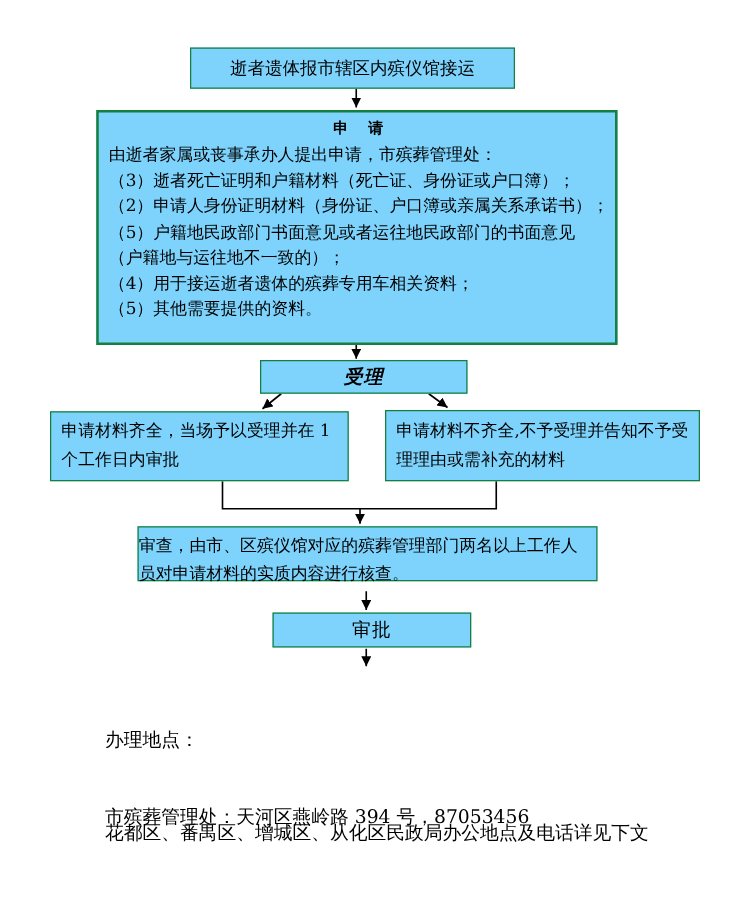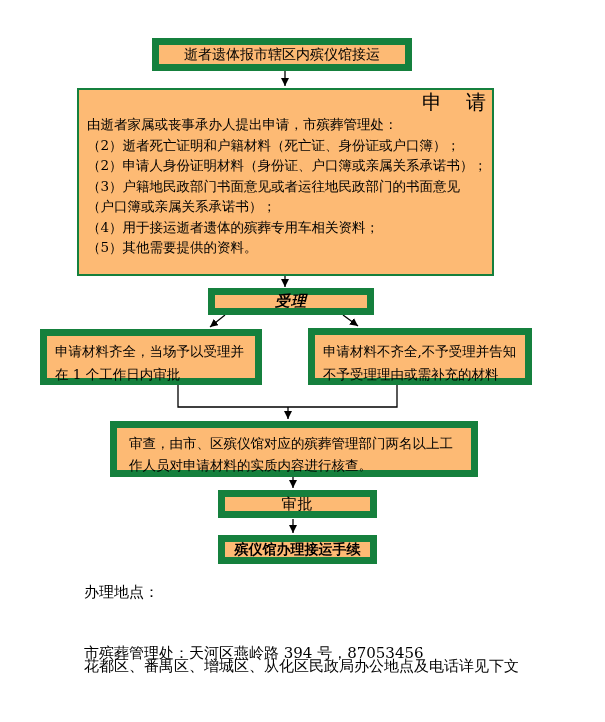--- a/index.html
+++ b/index.html
@@ -14,68 +14,68 @@
     overflow: hidden;
   }
   .connectors {
     position: absolute;
     left: 0; top: 0;
     width: 605px; height: 722px;
     pointer-events: none;
   }
   .box {
     position: absolute;
-    border: 7px solid #15803d;
-    background: #fdba74;
+    border: 1px solid #15803d;
+    background: #7dd3fc;
   }
   .center-text {
     display: flex;
     align-items: center;
     justify-content: center;
     text-align: center;
   }
   .node-start {
     left: 152px; top: 38px; width: 260px; height: 33px;
     font-size: 14px;
   }
   .node-apply {
     left: 77px; top: 88px; width: 417px; height: 188px;
     border-width: 2px;
     padding: 1px 4px 0 8px;
   }
   .apply-title {
-    text-align: right;
-    font-weight: normal;
-    font-size: 20px;
+    text-align: center;
+    font-weight: bold;
+    font-size: 12px;
     line-height: 23px;
     letter-spacing: 2px;
   }
   .apply-line {
     font-size: 13.5px;
     line-height: 20.5px;
     white-space: nowrap;
   }
   .node-accept {
     left: 208px; top: 288px; width: 166px; height: 27px;
     font-weight: bold; font-size: 15px; letter-spacing: 1px; font-style: italic;
   }
   .node-branch-left {
-    left: 40px; top: 329px; width: 222px; height: 56px;
+    left: 40px; top: 329px; width: 239px; height: 56px;
     font-size: 13.5px; line-height: 23px;
     padding: 4px 8px 0 8px;
   }
   .node-branch-right {
-    left: 308px; top: 328px; width: 224px; height: 57px;
+    left: 308px; top: 328px; width: 252px; height: 57px;
     font-size: 13.5px; line-height: 23px;
     padding: 5px 8px 0 8px;
   }
   .node-review {
-    left: 110px; top: 421px; width: 368px; height: 56px;
+    left: 110px; top: 421px; width: 368px; height: 44px;
     font-size: 13.5px; line-height: 22px;
-    padding: 4px 10px 0 12px;
+    padding: 4px 10px 0 0;
   }
   .node-approve {
     left: 218px; top: 490px; width: 159px; height: 28px;
     font-weight: normal; font-size: 15px; letter-spacing: 1px;
   }
   .node-final {
     left: 218px; top: 535px; width: 159px; height: 29px;
     font-weight: bold; font-size: 14px;
   }
   .footer-line {
@@ -109,24 +109,24 @@
     <line x1="293" y1="519" x2="293" y2="533" stroke="#000000" stroke-width="1.3" marker-end="url(#ah)"></line>
   </svg>
 
   <div class="box center-text node-start">
     <span>逝者遗体报市辖区内殡仪馆接运</span>
   </div>
 
   <div class="box node-apply">
     <div class="apply-title">申　请</div>
     <div class="apply-line">由逝者家属或丧事承办人提出申请，市殡葬管理处：</div>
-    <div class="apply-line">（2）逝者死亡证明和户籍材料（死亡证、身份证或户口簿）；</div>
+    <div class="apply-line">（3）逝者死亡证明和户籍材料（死亡证、身份证或户口簿）；</div>
     <div class="apply-line">（2）申请人身份证明材料（身份证、户口簿或亲属关系承诺书）；</div>
-    <div class="apply-line">（3）户籍地民政部门书面意见或者运往地民政部门的书面意见</div>
-    <div class="apply-line">（户口簿或亲属关系承诺书）；</div>
+    <div class="apply-line">（5）户籍地民政部门书面意见或者运往地民政部门的书面意见</div>
+    <div class="apply-line">（户籍地与运往地不一致的）；</div>
     <div class="apply-line">（4）用于接运逝者遗体的殡葬专用车相关资料；</div>
     <div class="apply-line">（5）其他需要提供的资料。</div>
   </div>
 
   <div class="box center-text node-accept">
     <span>受理</span>
   </div>
 
   <div class="box node-branch-left">
     <span>申请材料齐全，当场予以受理并在 1 个工作日内审批</span>
@@ -137,21 +137,18 @@
   </div>
 
   <div class="box node-review">
     <span>审查，由市、区殡仪馆对应的殡葬管理部门两名以上工作人员对申请材料的实质内容进行核查。</span>
   </div>
 
   <div class="box center-text node-approve">
     <span>审批</span>
   </div>
 
-  <div class="box center-text node-final">
-    <span>殡仪馆办理接运手续</span>
-  </div>
 
   <div class="footer-line footer-1">办理地点：</div>
   <div class="footer-line footer-2">市殡葬管理处：天河区燕岭路 394 号，87053456</div>
   <div class="footer-line footer-3">花都区、番禺区、增城区、从化区民政局办公地点及电话详见下文</div>
 
 </div>
 
 </body></html>

